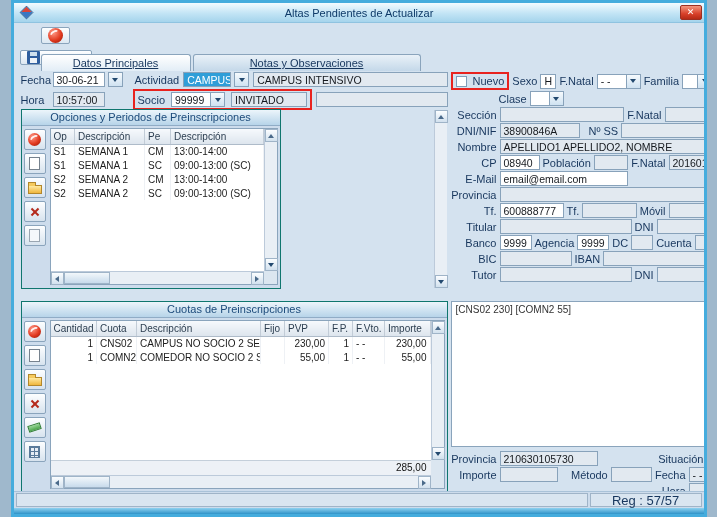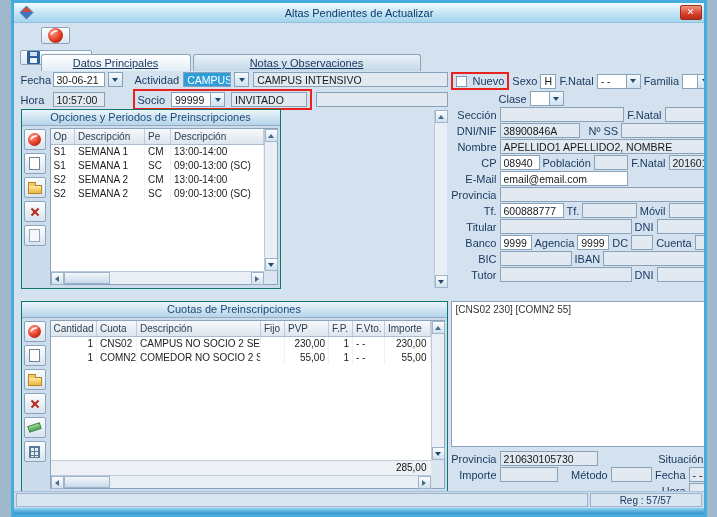--- a/index.html
+++ b/index.html
@@ -118,21 +118,21 @@
   
   .rightcol { position:absolute; left:437px; top:69px; width:272px; }
   .r-row { display:flex; align-items:center; gap:3px; margin-bottom:1px; }
   .lbl1 { width:46px; text-align:right; flex:0 0 auto; }
   .grow { flex:1 1 auto; min-width:0; }
 
   
   .footer { position:absolute; left:437px; top:448px; width:272px; }
   .statusbar { position:absolute; left:0; right:0; bottom:6px; height:17px; background:#cddcec;
     border-top:1px solid #a9c2d8; display:flex; align-items:center; gap:2px; padding:1px 2px; }
-  .status-cell { height:14px; line-height:13px; background:#d9e5f0; border:1px solid #9fb4c8; padding:0 8px; font-size:10px; color:#17365d; }
+  .status-cell { height:14px; line-height:13px; background:#d9e5f0; border:1px solid #9fb4c8; padding:0 8px; font-size:13px; color:#17365d; }
   .bottom-band { position:absolute; left:0; right:0; bottom:0; height:6px; background:linear-gradient(#8fd2f0,#2f93c8); }
 </style>
 </head>
 <body>
 
 <div class="window">
 
   <div class="titlebar">
     <span class="app-icon"></span>
     <span class="win-title">Altas Pendientes de Actualizar</span>

